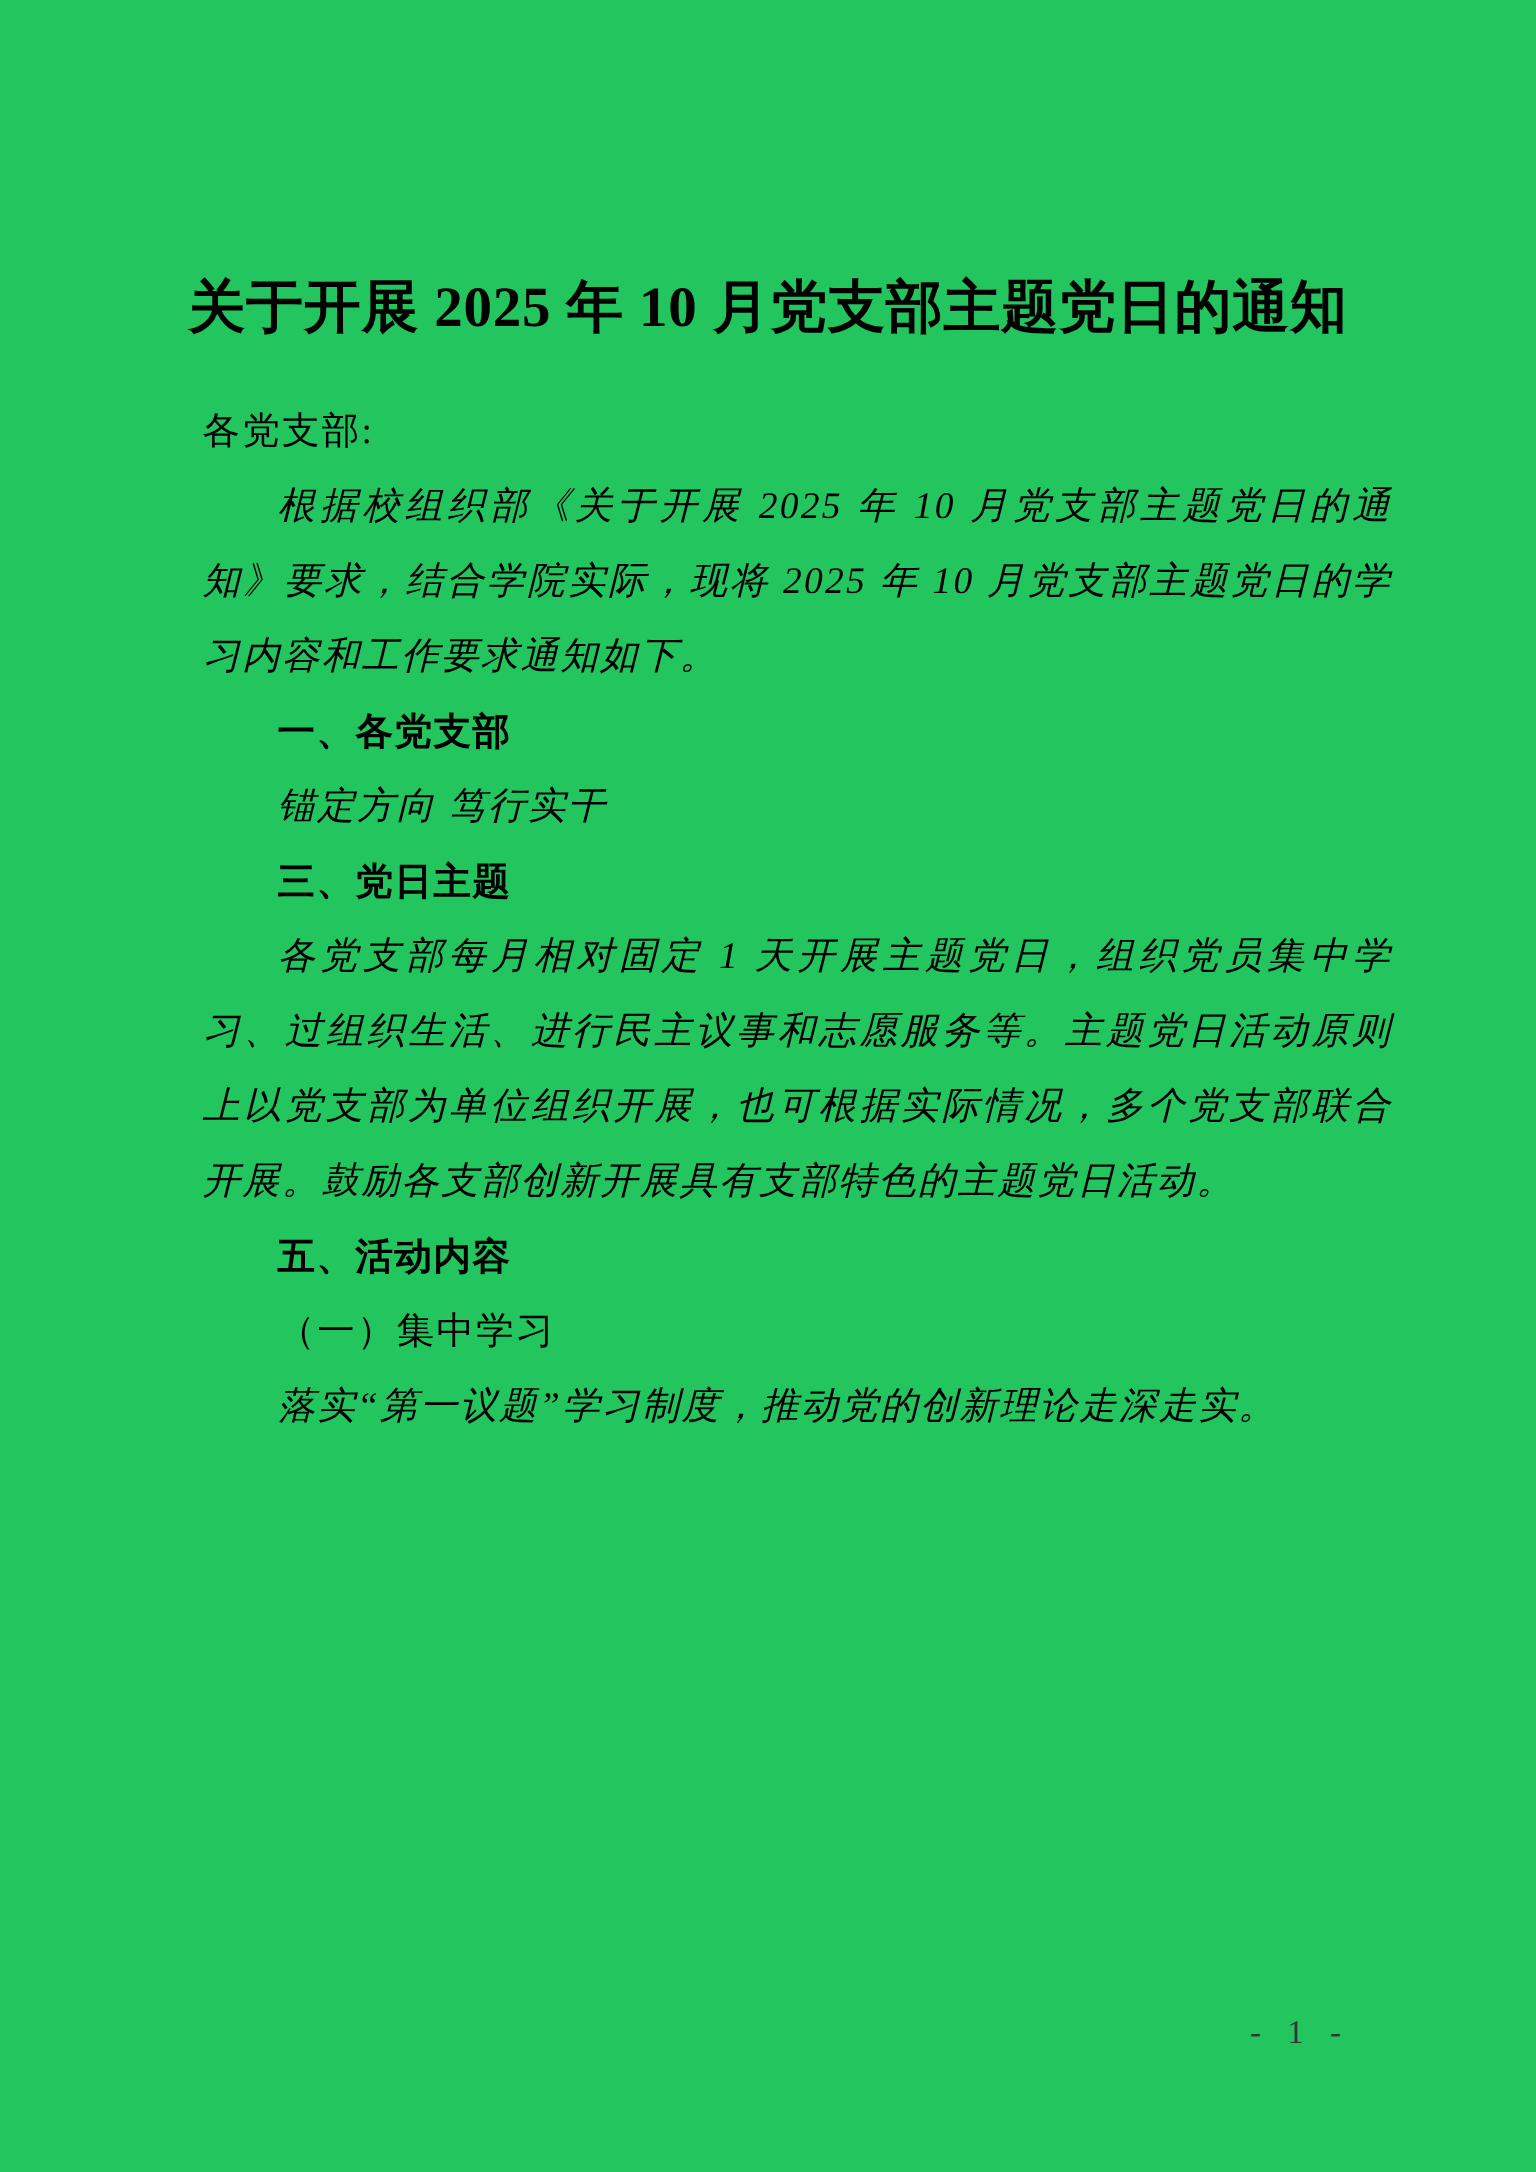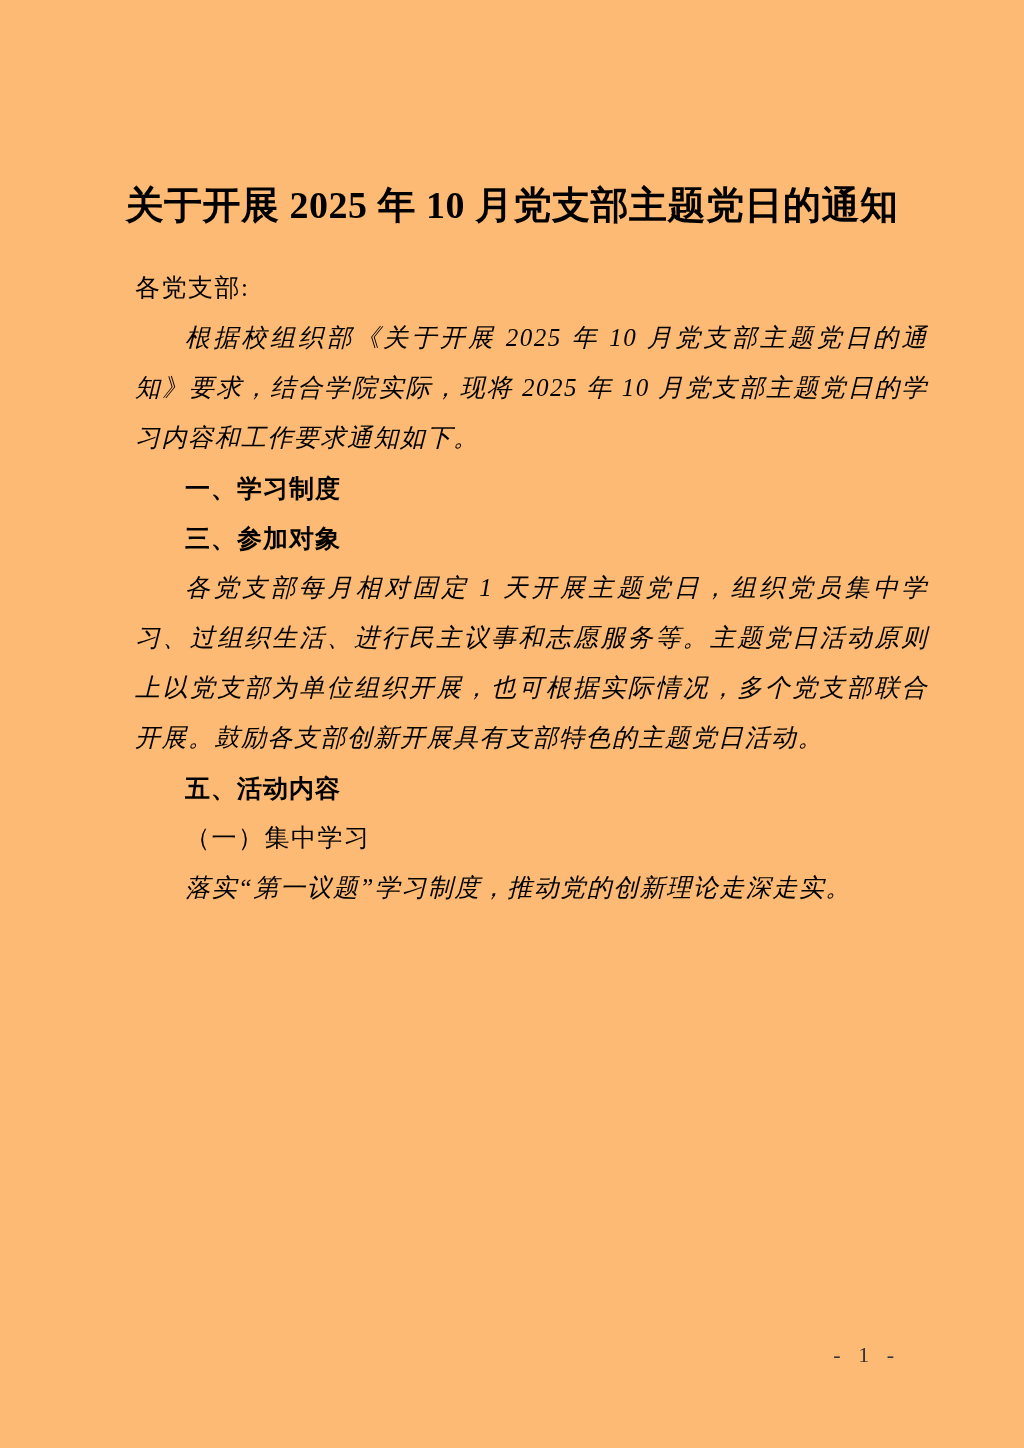--- a/index.html
+++ b/index.html
@@ -4,21 +4,21 @@
 <style>
   html, body {
     margin: 0;
     padding: 0;
     background: #ffffff;
   }
   .page {
     position: relative;
     width: 1024px;
     height: 1448px;
-    background: #fdba74;
+    background: #22c55e;
     overflow: hidden;
     color: #000000;
     font-family: "Liberation Serif", "DejaVu Serif", serif;
   }
   .doc-title {
     margin: 181px 60px 34px 60px;
     text-align: center;
     font-size: 38px;
     line-height: 48px;
     font-weight: bold;
@@ -65,22 +65,23 @@
 </head>
 <body>
 
 <div class="page">
   <h1 class="doc-title">关于开展 2025 年 10 月党支部主题党日的通知</h1>
 
   <div class="doc-body">
     <p class="salutation">各党支部:</p>
     <p class="indent">根据校组织部《关于开展 2025 年 10 月党支部主题党日的通知》要求，结合学院实际，现将 2025 年 10 月党支部主题党日的学习内容和工作要求通知如下。</p>
     <div id="sections">
-        <p class="heading">一、学习制度</p>
-        <p class="heading">三、参加对象</p>
+        <p class="heading">一、各党支部</p>
+        <p class="indent">锚定方向 笃行实干</p>
+        <p class="heading">三、党日主题</p>
         <p class="indent">各党支部每月相对固定 1 天开展主题党日，组织党员集中学习、过组织生活、进行民主议事和志愿服务等。主题党日活动原则上以党支部为单位组织开展，也可根据实际情况，多个党支部联合开展。鼓励各支部创新开展具有支部特色的主题党日活动。</p>
         <p class="heading">五、活动内容</p>
         <p class="sub-heading">（一）集中学习</p>
         <p class="indent">落实“第一议题”学习制度，推动党的创新理论走深走实。</p>
       </div>
   </div>
 
   <div class="page-footer">- 1 -</div>
 </div>
 

